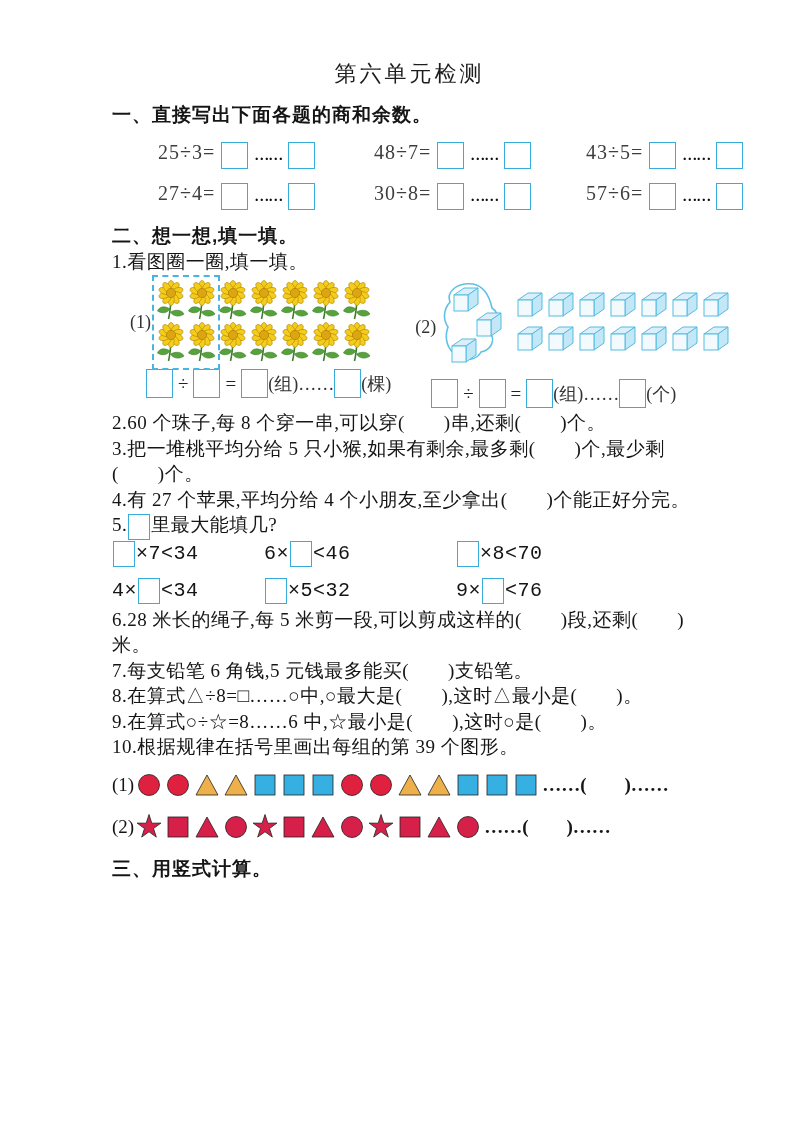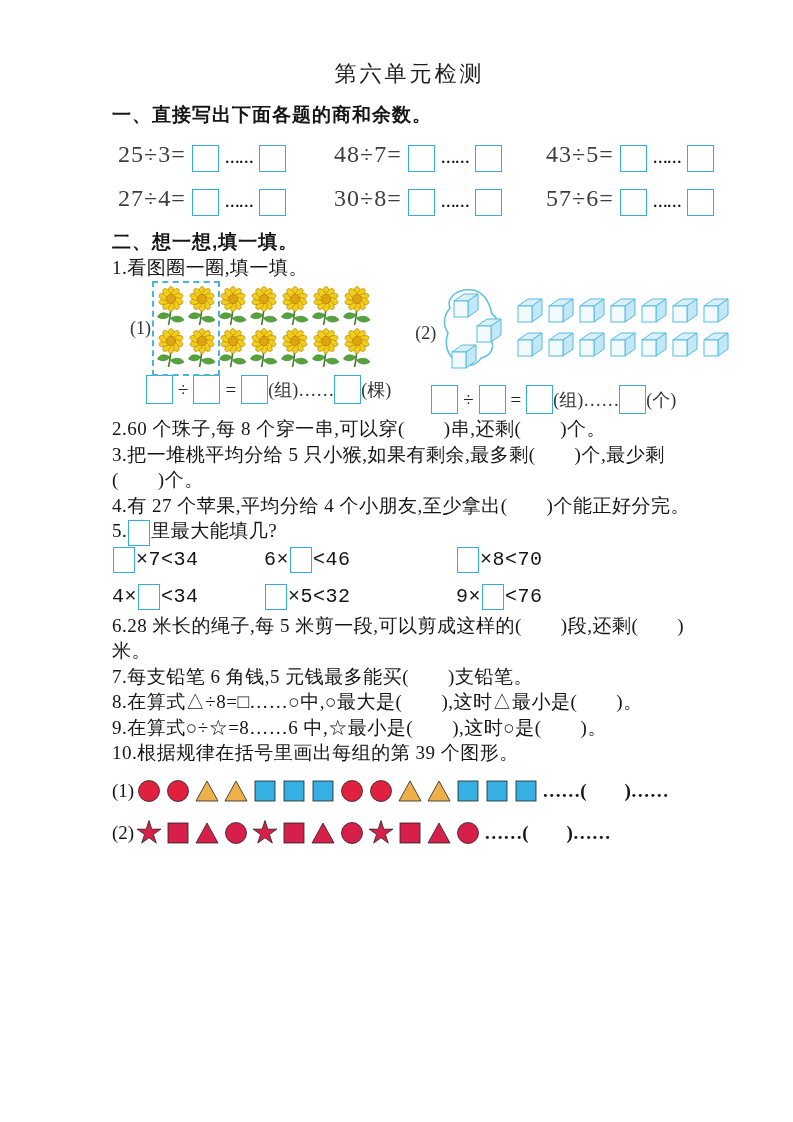--- a/index.html
+++ b/index.html
@@ -37,24 +37,25 @@
   
   .divgrid{
     display:grid;
     grid-template-columns:216px 212px auto;
     row-gap:13px;
     margin:13px 0 2px 6px;
   }
   .divitem{white-space:nowrap;}
   .dexpr{
     font-family:"Liberation Serif",serif;
-    font-size:24px;
+    font-size:20px;
     color:#3e3e3e;
     margin-right:4px;
     letter-spacing:1px;
+    margin-left:40px;
   }
   .abox{
     display:inline-block;
     width:25px;height:25px;
     border:1.6px solid #35acd9;
     vertical-align:middle;
     margin:0 2px;
     background:#fff;
   }
   .ddots{
@@ -607,14 +608,15 @@
         <svg width="26" height="26" viewBox="0 0 26 26">
           <polygon points="13,3 24,23 2,23" fill="#d62049" stroke="#222" stroke-width="0.8"></polygon>
         </svg>
         <svg width="26" height="26" viewBox="0 0 26 26">
           <circle cx="13" cy="13" r="10.5" fill="#d62049" stroke="#222" stroke-width="0.8"></circle>
         </svg>
       </span>
     <span class="ssuffix">……(　　)……</span>
   </div>
 
+  <div class="sechead">三、用竖式计算。</div>
 
 </div>
 
 </body></html>

